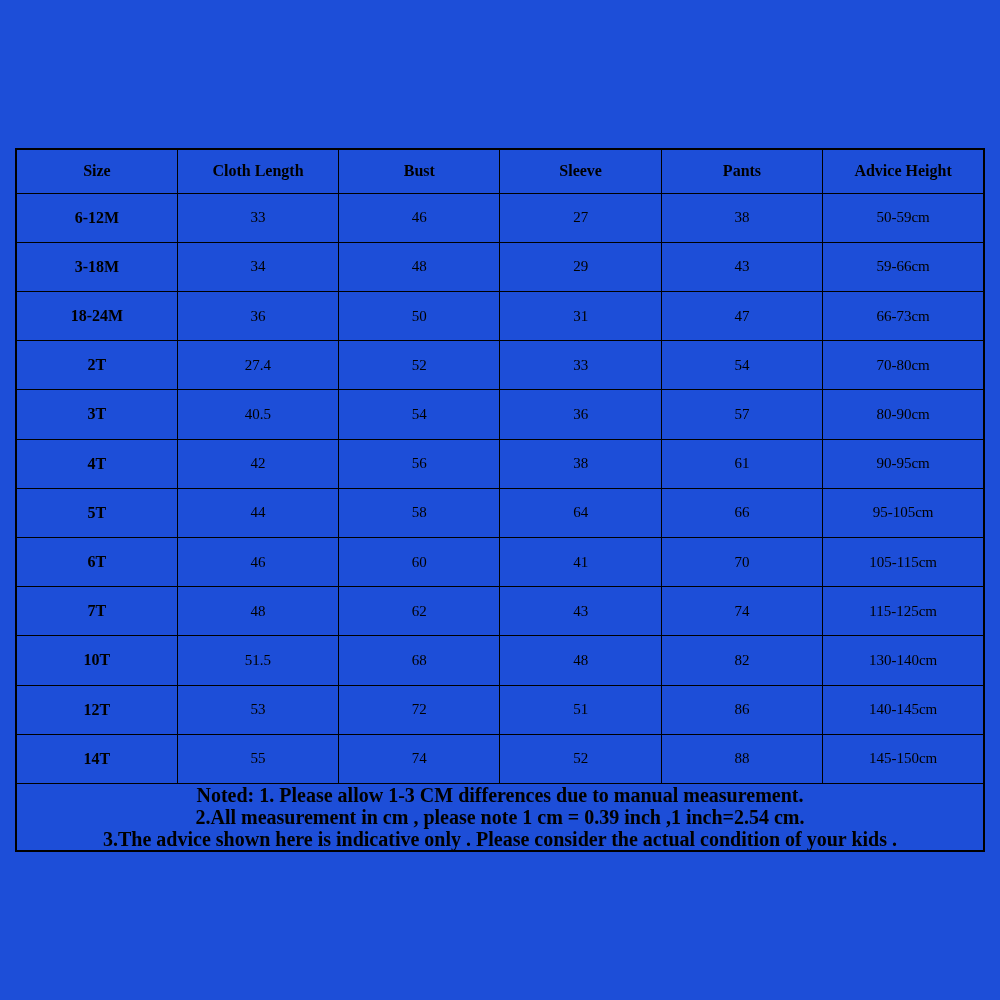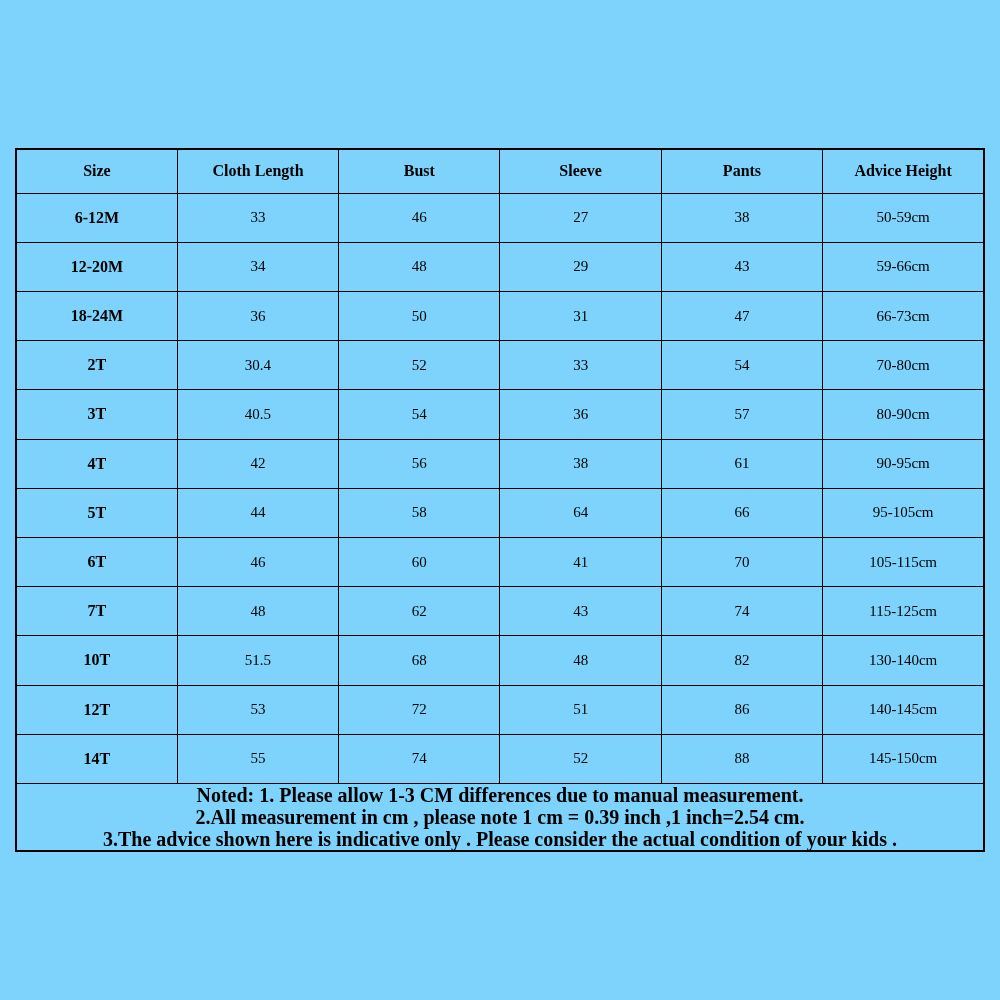--- a/index.html
+++ b/index.html
@@ -4,21 +4,21 @@
 <style>
   html, body {
     margin: 0;
     padding: 0;
     background: #ffffff;
   }
   .page {
     position: relative;
     width: 1000px;
     height: 1000px;
-    background: #7dd3fc;
+    background: #1d4ed8;
     color: #000000;
     font-family: "Liberation Serif", serif;
   }
   .size-table {
     position: absolute;
     left: 15px;
     top: 148px;
     width: 970px;
     height: 704px;
     border-collapse: collapse;
@@ -74,38 +74,38 @@
     <tbody>
         <tr>
           <td class="size-col">6-12M</td>
           <td>33</td>
           <td>46</td>
           <td>27</td>
           <td>38</td>
           <td>50-59cm</td>
         </tr>
         <tr>
-          <td class="size-col">12-20M</td>
+          <td class="size-col">3-18M</td>
           <td>34</td>
           <td>48</td>
           <td>29</td>
           <td>43</td>
           <td>59-66cm</td>
         </tr>
         <tr>
           <td class="size-col">18-24M</td>
           <td>36</td>
           <td>50</td>
           <td>31</td>
           <td>47</td>
           <td>66-73cm</td>
         </tr>
         <tr>
           <td class="size-col">2T</td>
-          <td>30.4</td>
+          <td>27.4</td>
           <td>52</td>
           <td>33</td>
           <td>54</td>
           <td>70-80cm</td>
         </tr>
         <tr>
           <td class="size-col">3T</td>
           <td>40.5</td>
           <td>54</td>
           <td>36</td>

